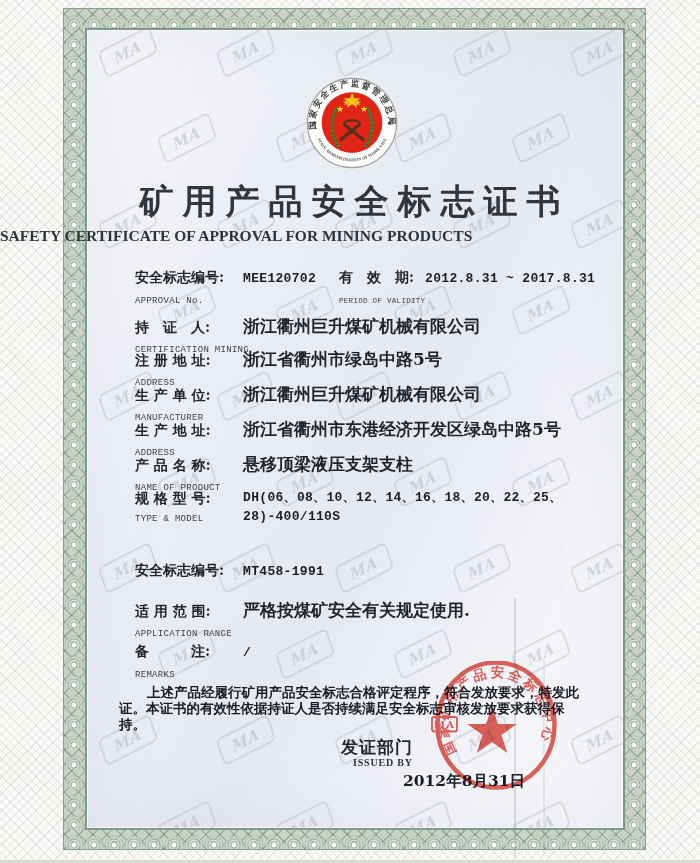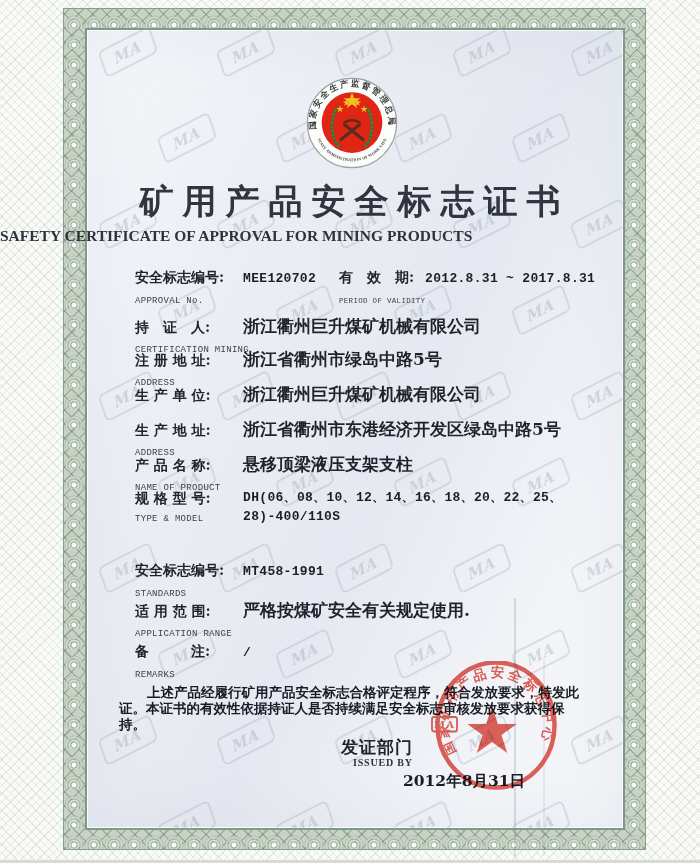--- a/index.html
+++ b/index.html
@@ -165,20 +165,21 @@
       <div class="fsub">CERTIFICATION MINING</div>
     </div>
     <div class="frow" style="top:349px">
       <span class="flabel">注 册 地 址:</span>
       <span class="fval cn">浙江省衢州市绿岛中路5号</span>
       <div class="fsub">ADDRESS</div>
     </div>
     <div class="frow" style="top:384px">
       <span class="flabel">生 产 单 位:</span>
       <span class="fval cn">浙江衢州巨升煤矿机械有限公司</span>
+      <div class="fsub">MANUFACTURER</div>
     </div>
     <div class="frow" style="top:419px">
       <span class="flabel">生 产 地 址:</span>
       <span class="fval cn">浙江省衢州市东港经济开发区绿岛中路5号</span>
       <div class="fsub">ADDRESS</div>
     </div>
     <div class="frow" style="top:454px">
       <span class="flabel">产 品 名 称:</span>
       <span class="fval cn">悬移顶梁液压支架支柱</span>
       <div class="fsub">NAME OF PRODUCT</div>
@@ -188,21 +189,20 @@
       <span class="specval">
         <span style="display:block">DH(06、08、10、12、14、16、18、20、22、25、</span>
         <span style="display:block">28)-400/110S</span>
       </span>
       <div class="fsub" style="margin-top:-17px">TYPE &amp; MODEL</div>
     </div>
 
     <div class="frow" style="top:559px">
       <span class="flabel">安全标志编号:</span>
       <span class="fval mono">MT458-1991</span>
-      <div class="fsub">STANDARDS</div>
     </div>
     <div class="frow" style="top:640px">
       <span class="flabel">备　　　注:</span>
       <span class="fval mono">/</span>
       <div class="fsub">REMARKS</div>
     </div>
     <div class="frow" style="top:600px">
       <span class="flabel">适 用 范 围:</span>
       <span class="fval cn">严格按煤矿安全有关规定使用.</span>
       <div class="fsub">APPLICATION RANGE</div>

